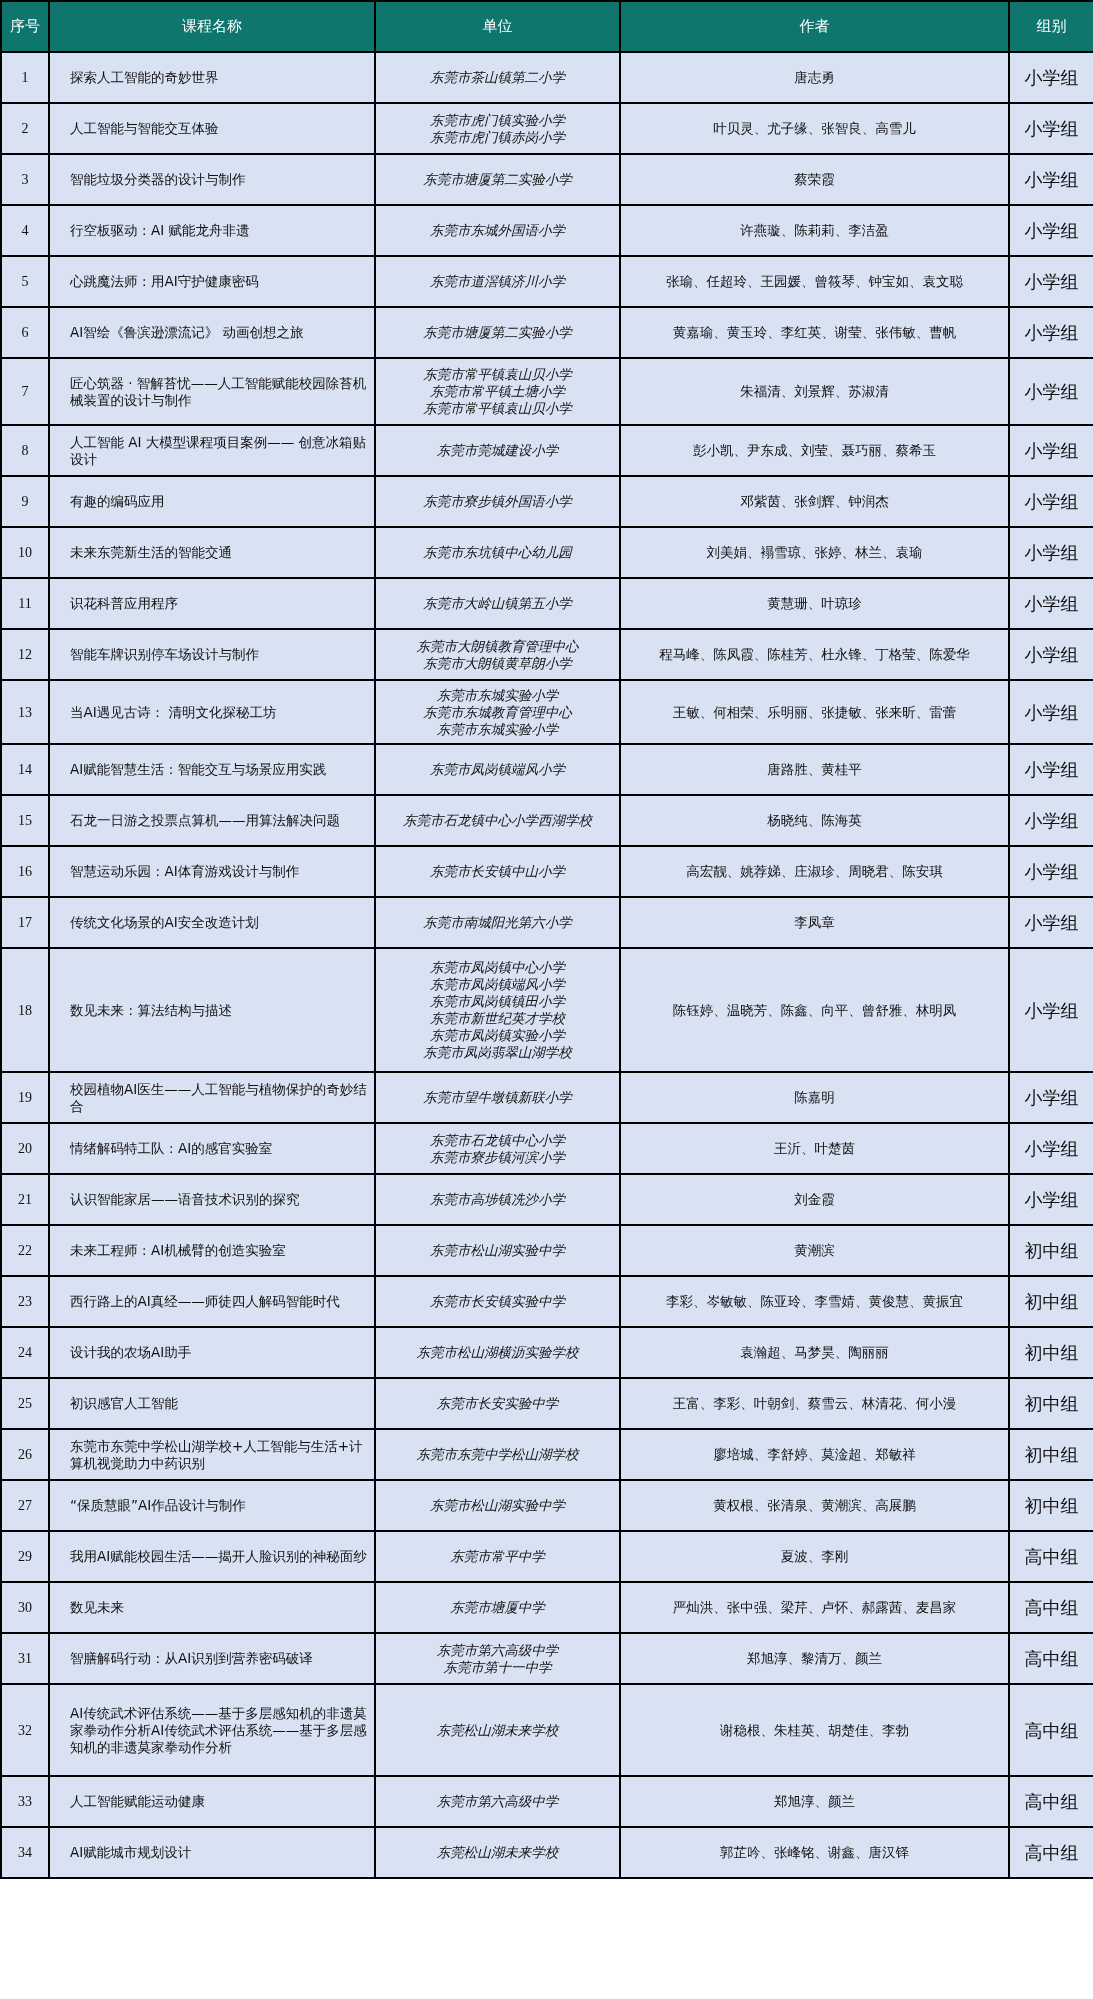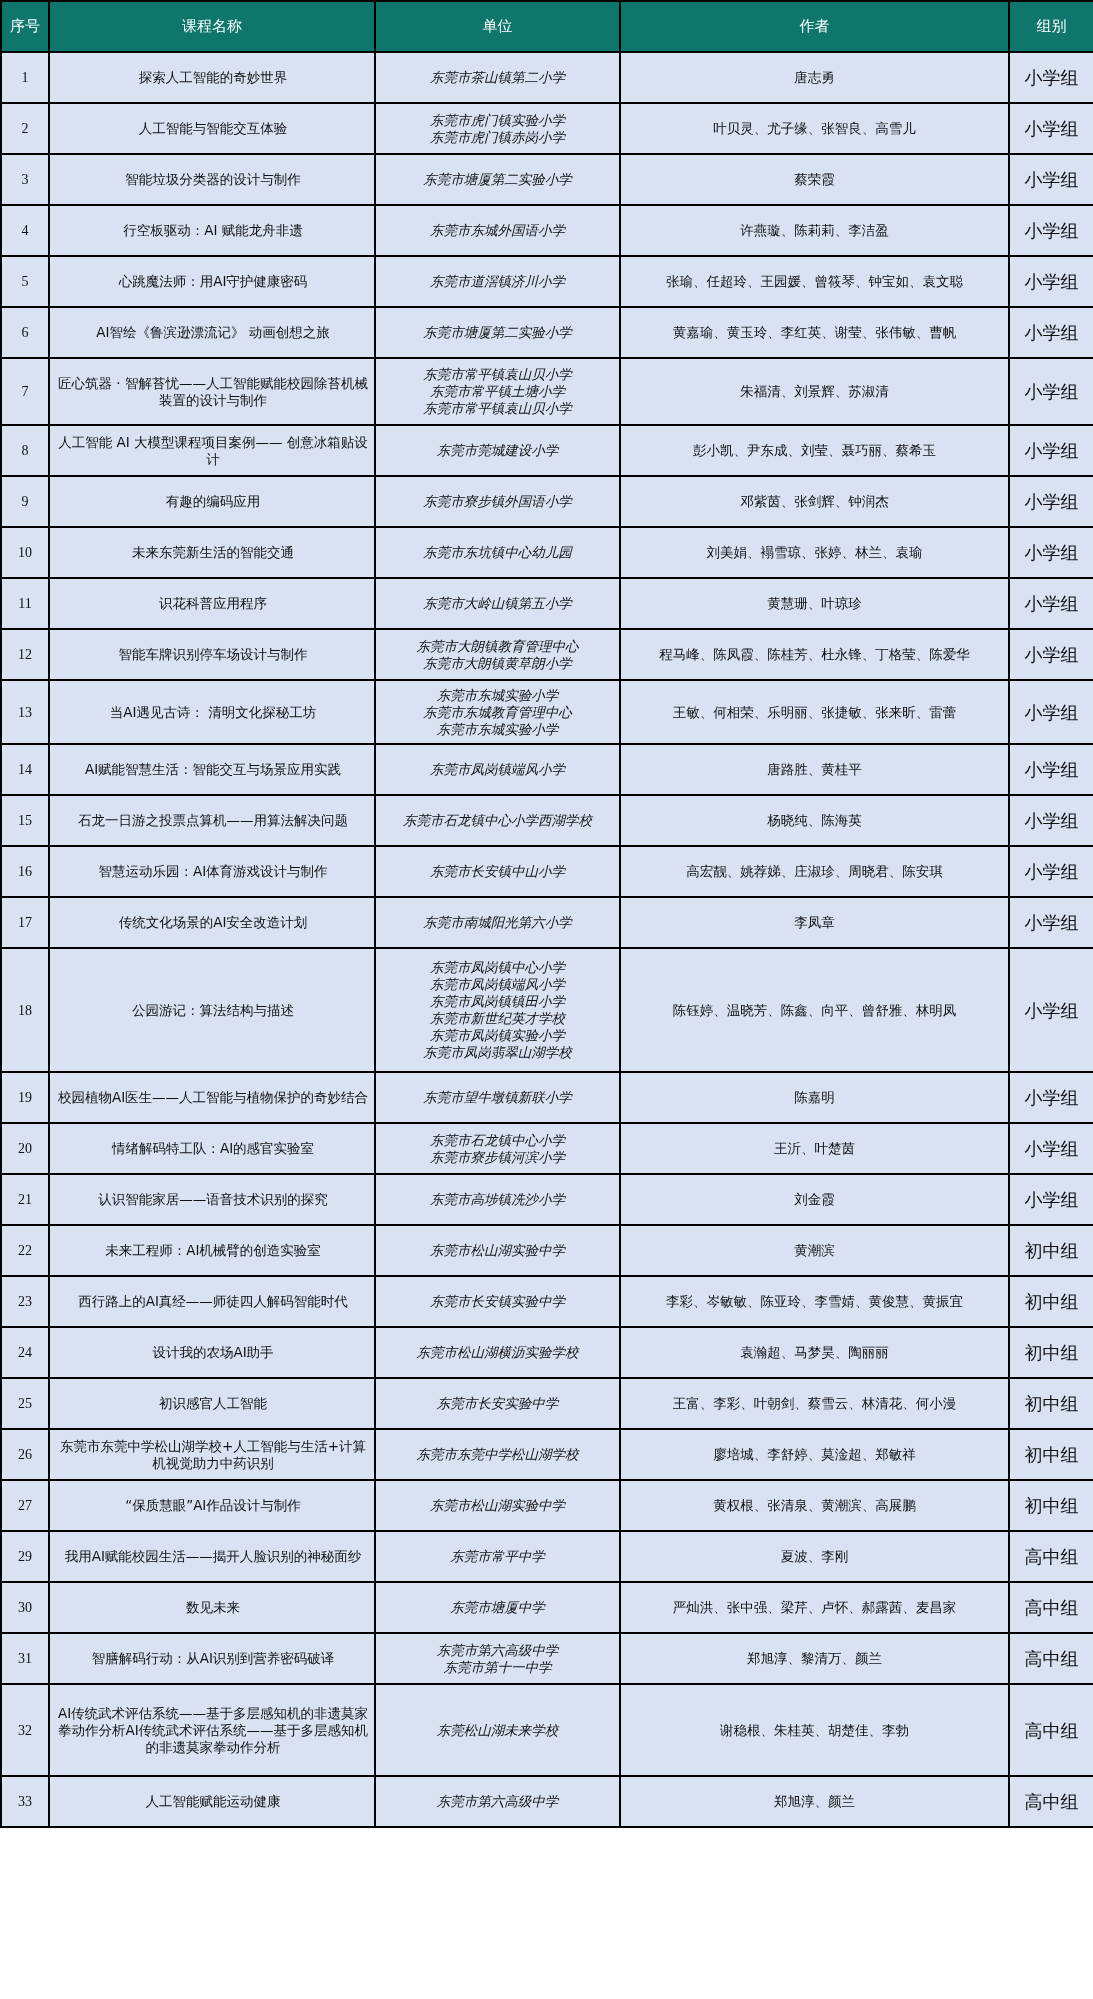--- a/index.html
+++ b/index.html
@@ -2,21 +2,21 @@
 <html><head>
 <meta charset="utf-8">
 <style>
   html, body { margin: 0; padding: 0; background: #ffffff; }
   body { width: 1093px; height: 1999px; overflow: hidden; font-family: "DejaVu Sans", "Liberation Sans", sans-serif; }
   table { border-collapse: collapse; table-layout: fixed; width: 1093px; }
   th, td { border: 2px solid #000000; padding: 0 3px; font-size: 13.5px; color: #111111; line-height: 17px; }
   th { background: #0f766e; color: #ffffff; font-weight: normal; font-size: 15px; height: 49px; text-align: center; }
   td { background: #d9e2f3; text-align: center; vertical-align: middle; }
   td.no { font-family: "Liberation Serif", "DejaVu Serif", serif; font-size: 14px; }
-  td.name { text-align: center; padding-left: 4px; padding-right: 2px; }
+  td.name { text-align: left; padding-left: 20px; padding-right: 2px; }
   td.unit div { white-space: nowrap; font-style: italic; }
   td.group { font-size: 18px; }
   col.c1 { width: 48px; } col.c2 { width: 326px; } col.c3 { width: 245px; } col.c4 { width: 389px; } col.c5 { width: 85px; }
   tr.h53 td { height: 49px; }
   tr.h69 td { height: 65px; }
   tr.h66 td { height: 62px; }
   tr.h126 td { height: 122px; }
   tr.h94 td { height: 90px; margin-top: 17px; }
 </style>
 </head>
@@ -194,21 +194,21 @@
         <td class="no">17</td>
         <td class="name">传统文化场景的AI安全改造计划</td>
         <td class="unit">
           <div>东莞市南城阳光第六小学</div>
         </td>
         <td class="authors">李凤章</td>
         <td class="group">小学组</td>
       </tr>
       <tr class="h126">
         <td class="no">18</td>
-        <td class="name">公园游记：算法结构与描述</td>
+        <td class="name">数见未来：算法结构与描述</td>
         <td class="unit">
           <div>东莞市凤岗镇中心小学</div>
           <div>东莞市凤岗镇端风小学</div>
           <div>东莞市凤岗镇镇田小学</div>
           <div>东莞市新世纪英才学校</div>
           <div>东莞市凤岗镇实验小学</div>
           <div>东莞市凤岗翡翠山湖学校</div>
         </td>
         <td class="authors">陈钰婷、温晓芳、陈鑫、向平、曾舒雅、林明凤</td>
         <td class="group">小学组</td>
@@ -334,14 +334,23 @@
       </tr>
       <tr class="h53">
         <td class="no">33</td>
         <td class="name">人工智能赋能运动健康</td>
         <td class="unit">
           <div>东莞市第六高级中学</div>
         </td>
         <td class="authors">郑旭淳、颜兰</td>
         <td class="group">高中组</td>
       </tr>
+      <tr class="h53">
+        <td class="no">34</td>
+        <td class="name">AI赋能城市规划设计</td>
+        <td class="unit">
+          <div>东莞松山湖未来学校</div>
+        </td>
+        <td class="authors">郭芷吟、张峰铭、谢鑫、唐汉铎</td>
+        <td class="group">高中组</td>
+      </tr>
     </tbody>
 </table>
 
 </body></html>

